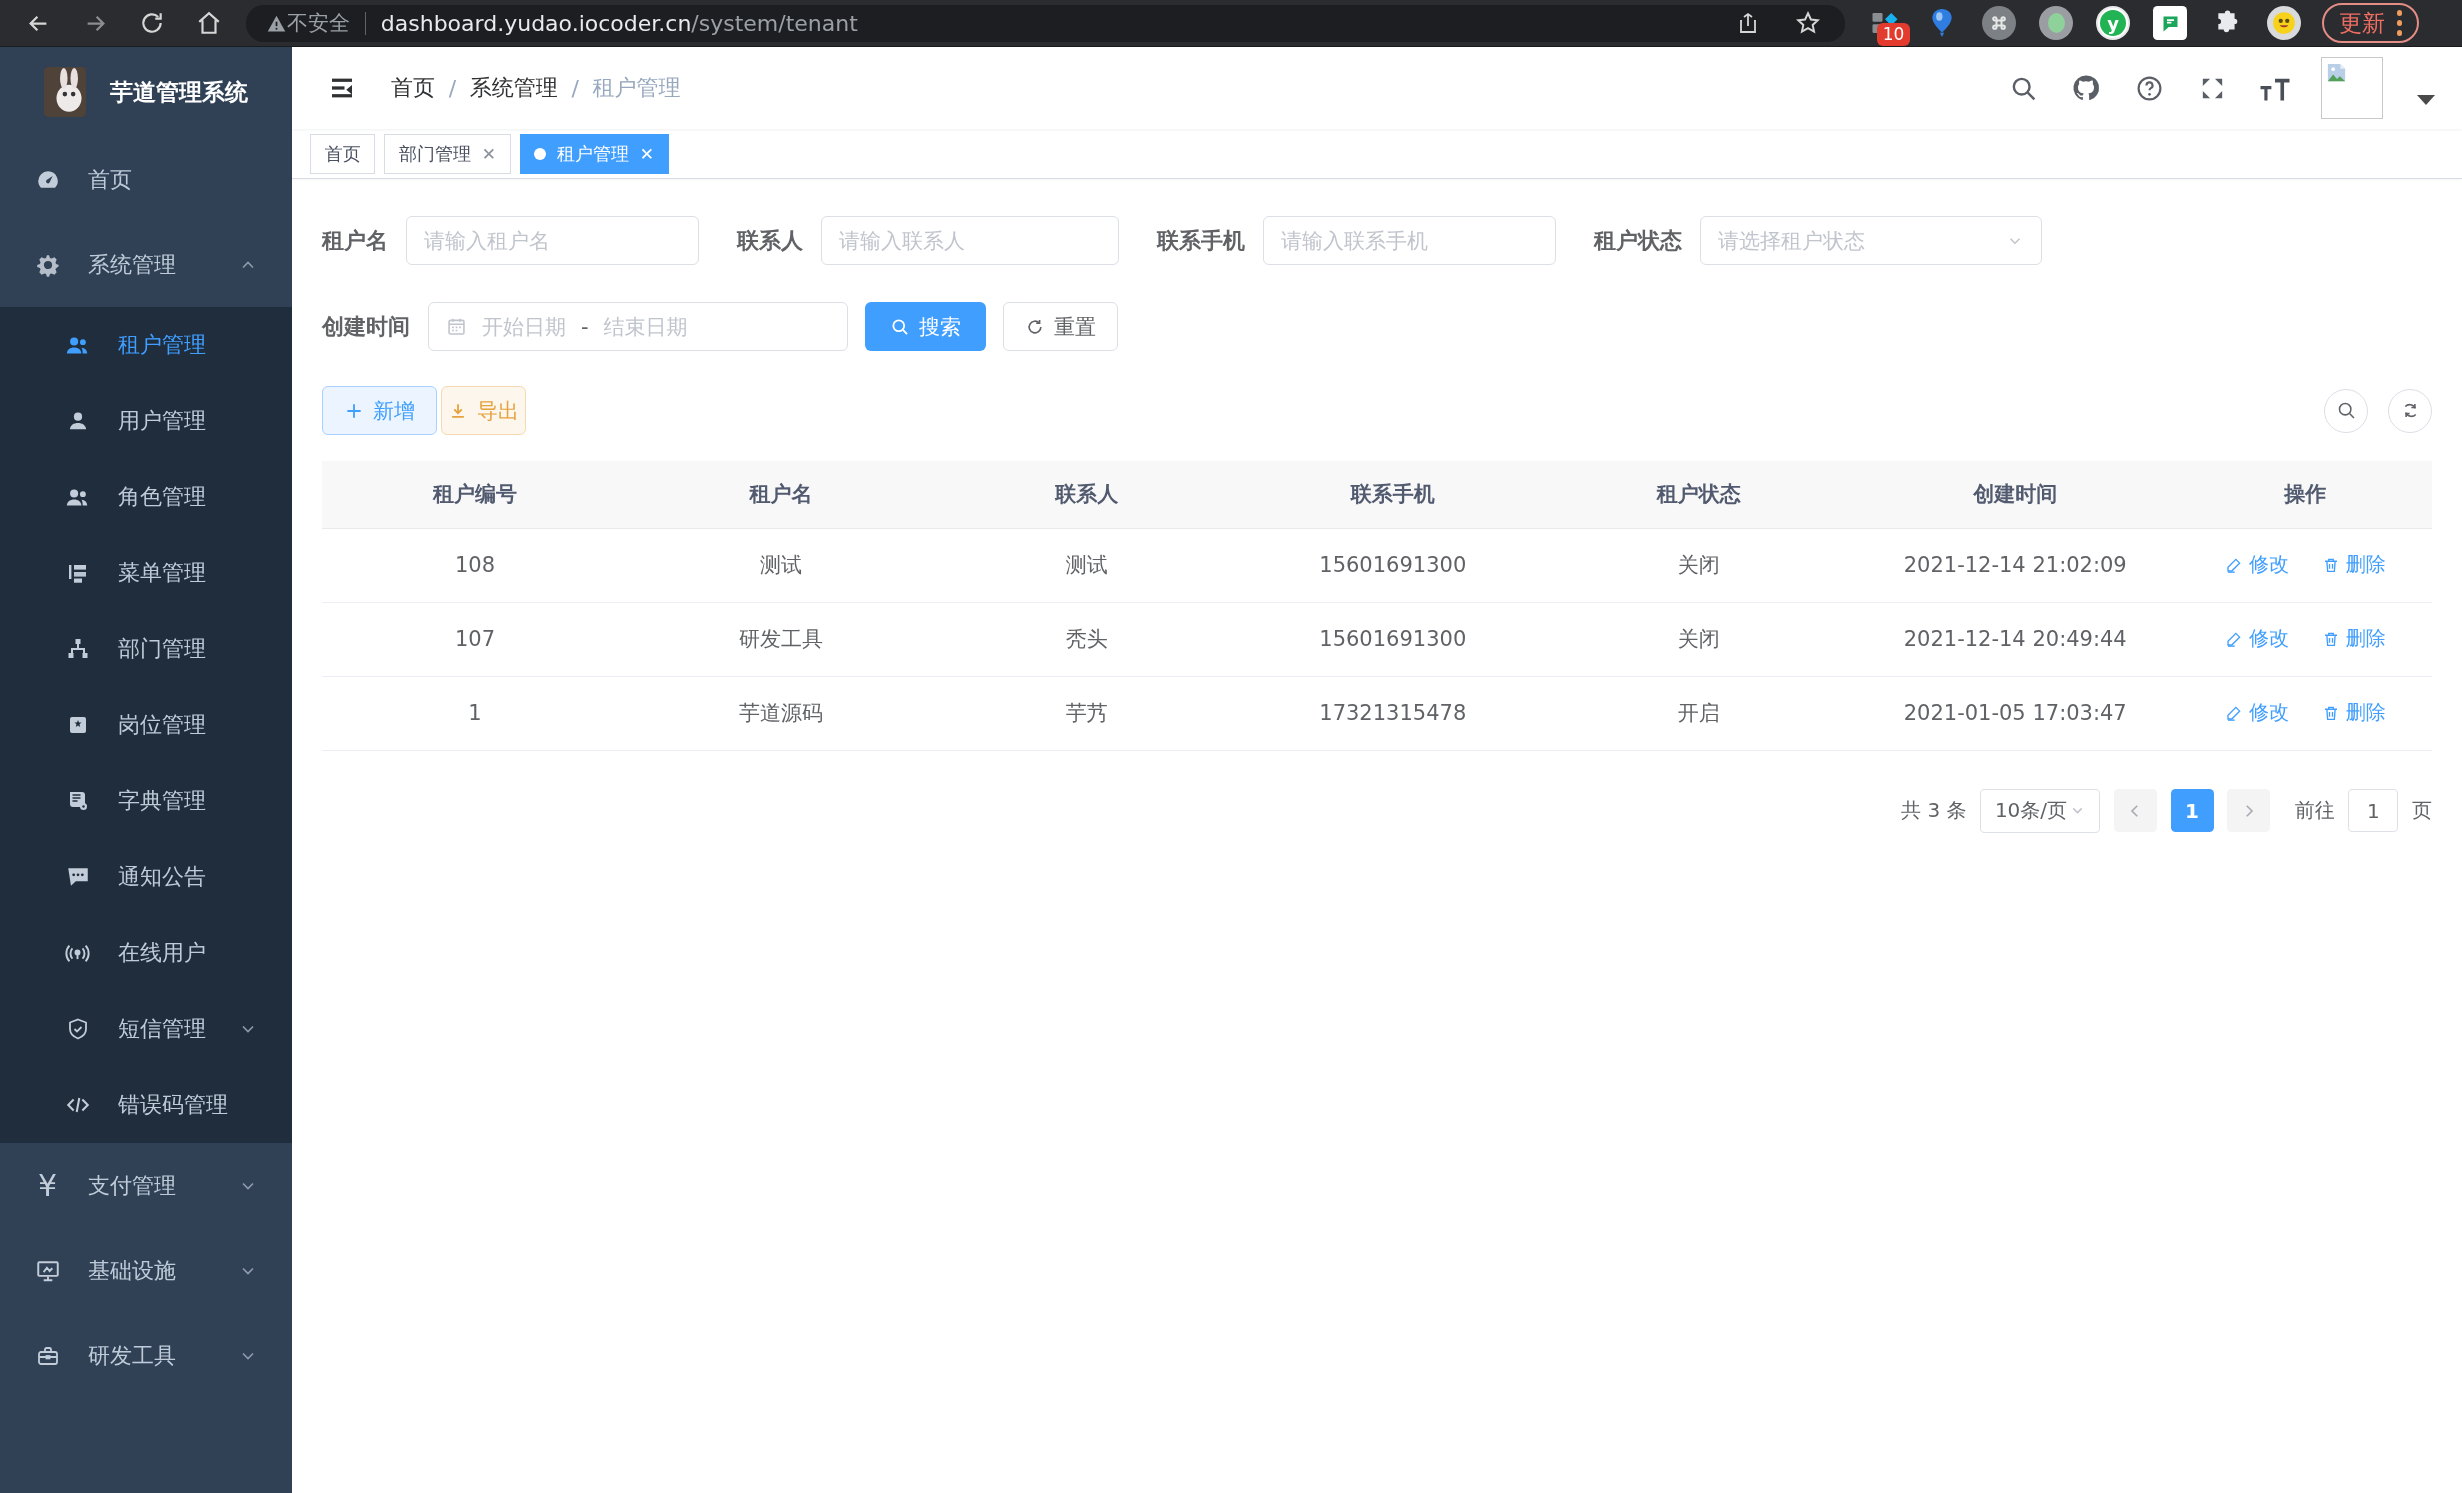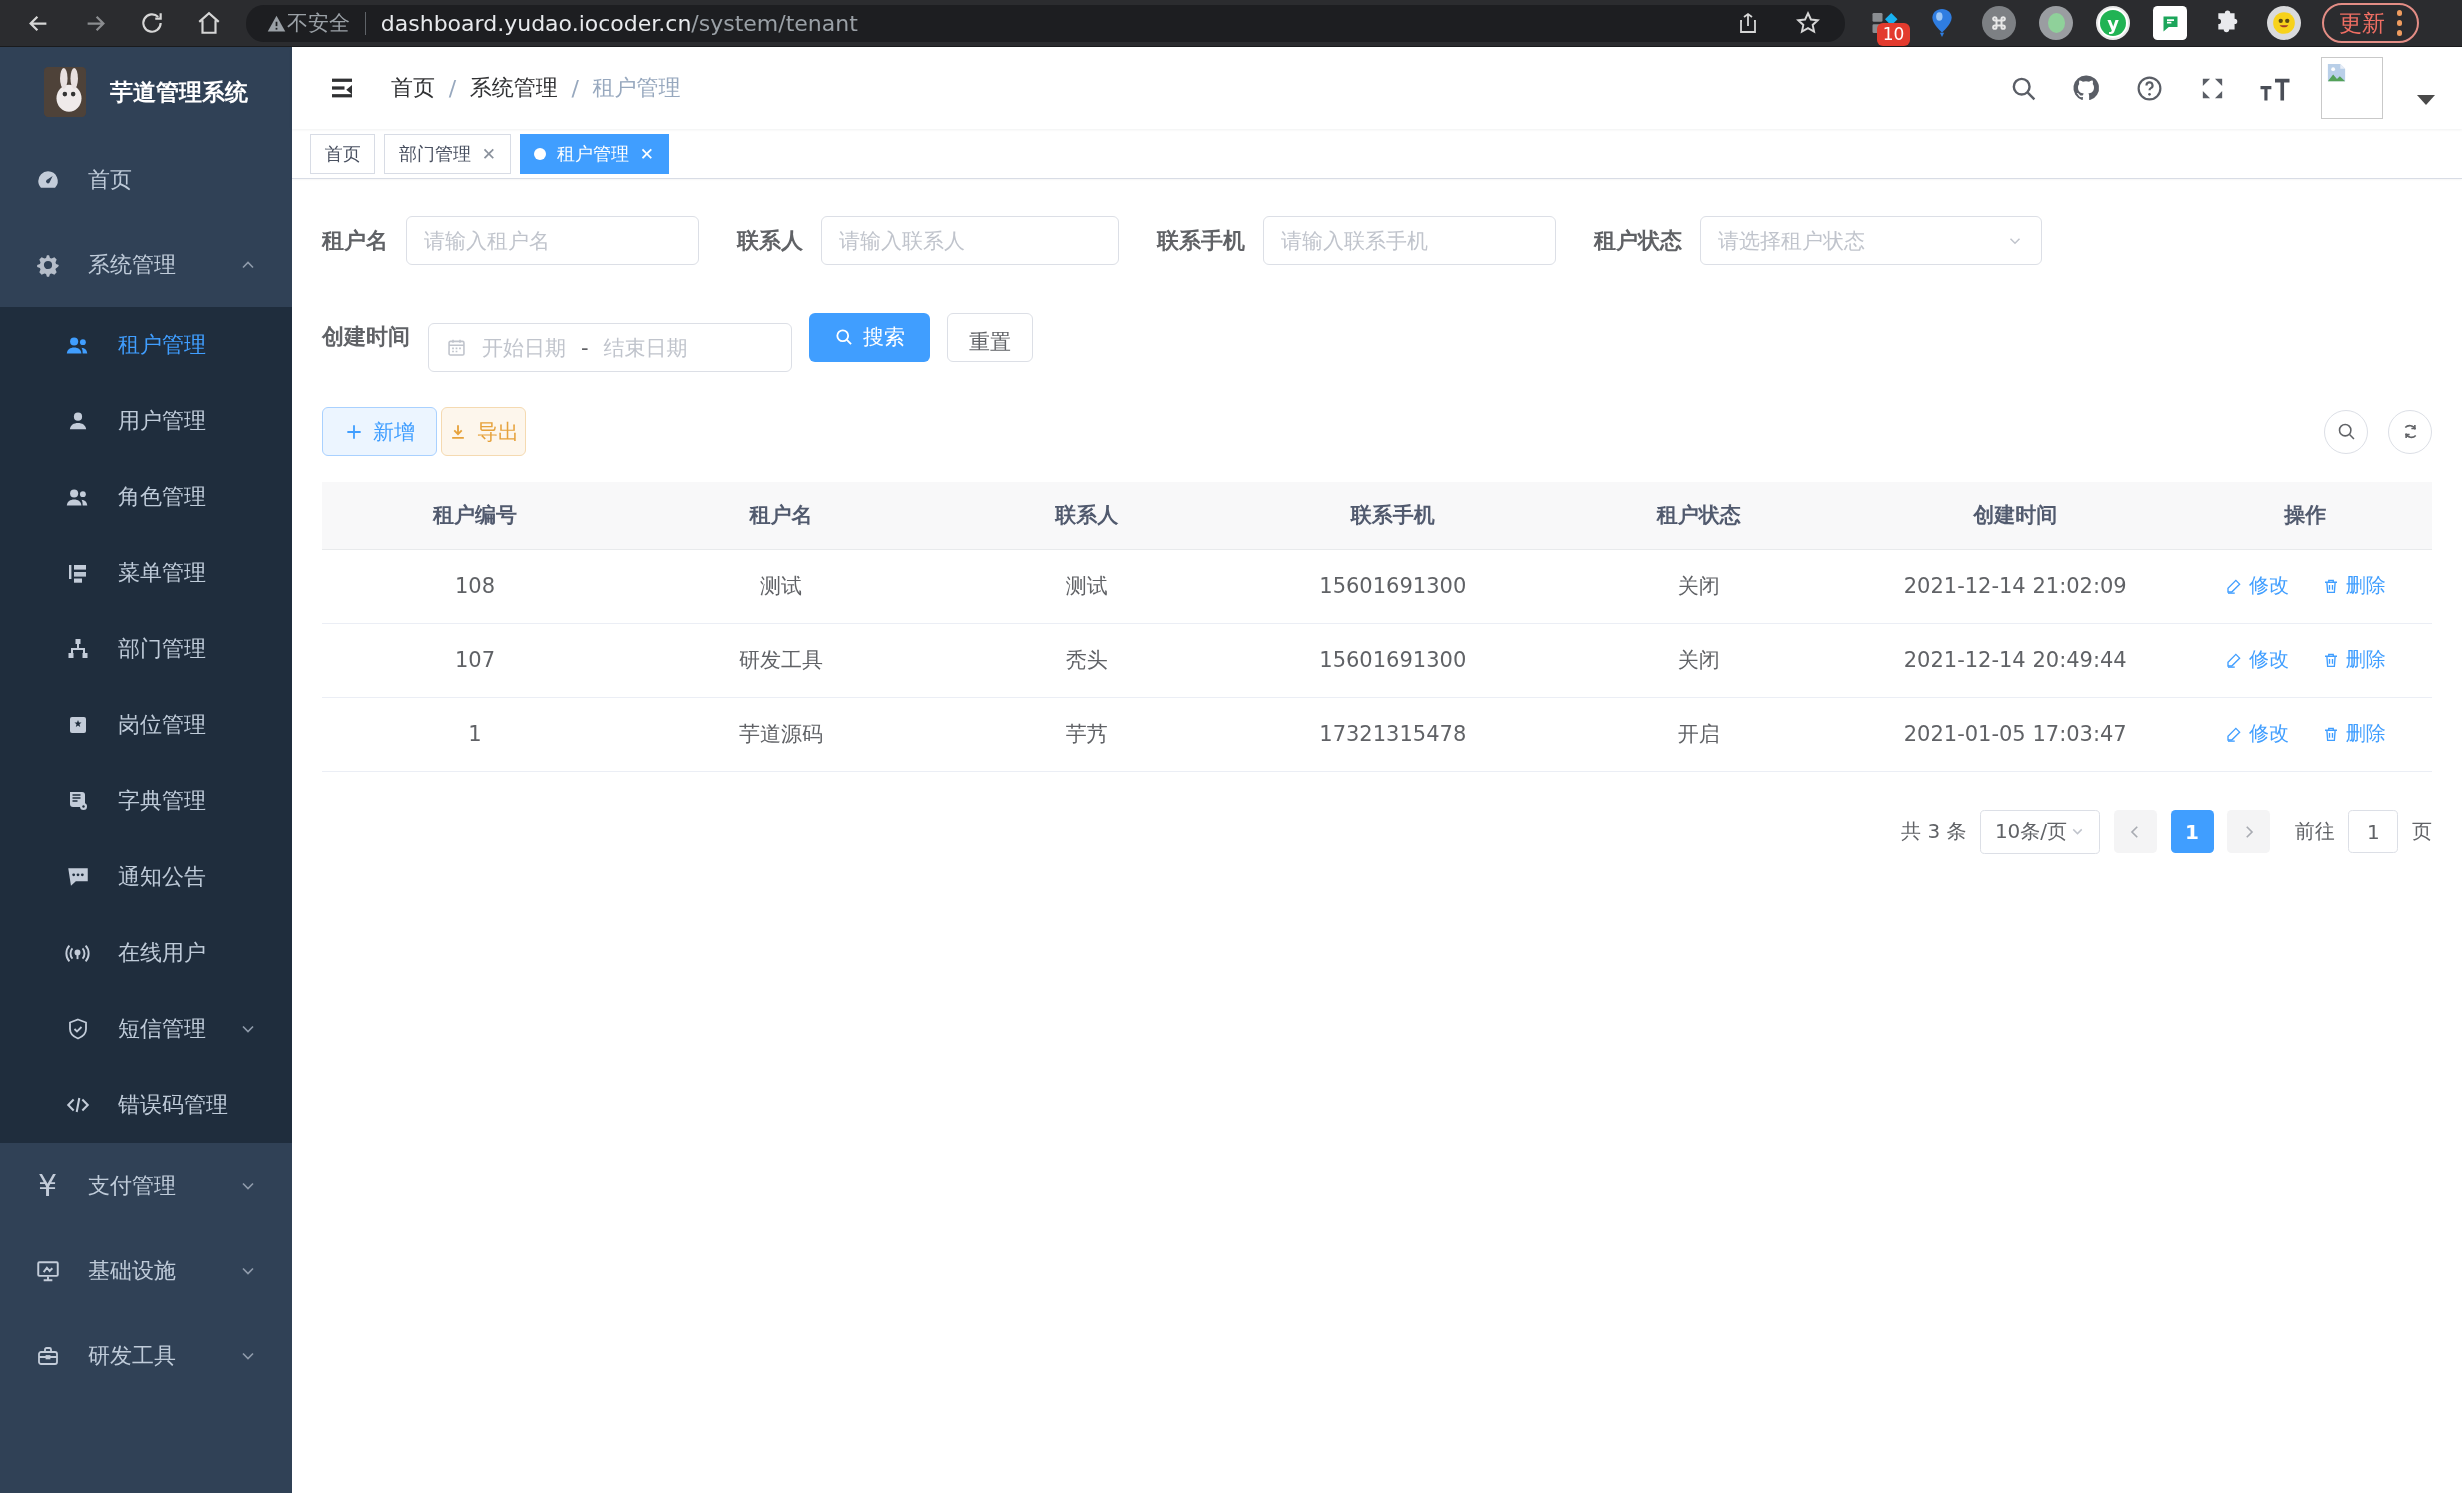--- a/index.html
+++ b/index.html
@@ -62,24 +62,24 @@
   .tag-dot { width:12px; height:12px; border-radius:50%; background:#fff; }
 
   
   .content { padding:20px 30px 0 30px; }
   .filter-row { display:flex; align-items:center; margin-top:17px; }
   .f-label { color:#606266; font-weight:bold; font-size:22px; margin-right:18px; white-space:nowrap; }
   .f-input { height:49px; border:0.8px solid #dcdfe6; border-radius:6px; display:flex; align-items:center; padding:0 17px; color:#c0c4cc; font-size:21px; background:#fff; }
   .gap { width:38px; flex:0 0 auto; }
   .f-select { justify-content:space-between; }
   .chev-gray { color:#c0c4cc; }
-  .date-box { width:364px; gap:15px; color:#c0c4cc;margin-top:21px; }
+  .date-box { width:420px; gap:15px; color:#c0c4cc; }
   .btn { height:49px; border-radius:6px; display:flex; align-items:center; justify-content:center; gap:9px; font-size:21px; cursor:pointer; border:0.8px solid transparent; }
   .btn-primary { background:#409eff; color:#fff; padding:0 24px; margin-left:17px; }
-  .btn-plain { background:#fff; border-color:#dcdfe6; color:#606266; padding:8px 21px; margin-left:17px;flex-direction:column; }
+  .btn-plain { background:#fff; border-color:#dcdfe6; color:#606266; padding:8px 21px; margin-left:17px; }
   .btn-add { background:#ecf5ff; border-color:#a9d1ff; color:#409eff; padding:0 21px; }
   .btn-export { background:#fdf6ec; border-color:#f5dab1; color:#e6a23c; padding:0 6px; margin-left:4px; }
   .toolbar-row { display:flex; align-items:center; margin-top:35px; }
   .right-tools { margin-left:auto; display:flex; gap:20px; }
   .circ-btn { width:44px; height:44px; border:0.8px solid #dcdfe6; border-radius:50%; display:flex; align-items:center; justify-content:center; color:#606266; background:#fff; cursor:pointer; }
 
   
   table { width:100%; border-collapse:collapse; margin-top:26px; table-layout:fixed; }
   thead th { background:#f8f8f9; color:#515a6e; font-weight:bold; font-size:21px; height:67px; text-align:center; border-bottom:0.8px solid #e8eaec; }
   tbody td { height:74px; text-align:center; font-size:21px; color:#606266; border-bottom:0.8px solid #ebeef5; }

